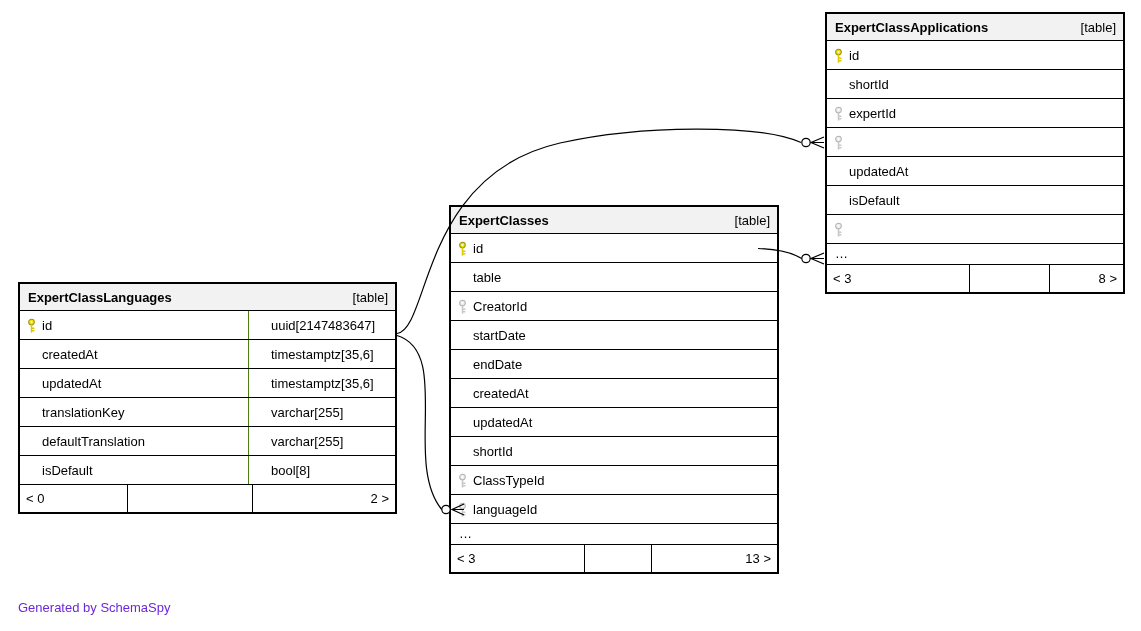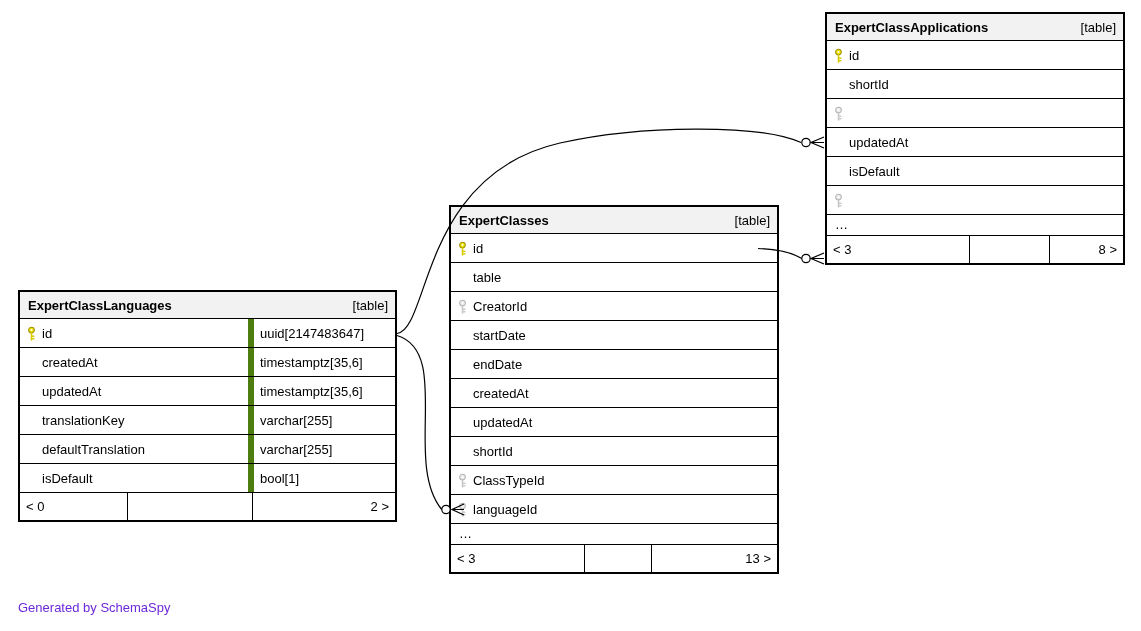--- a/index.html
+++ b/index.html
@@ -2,42 +2,42 @@
 <html style="--header-bg: #f2f2f2; --pk: #f0e000; --fk: #c8c8c8; --line: #000000;"><head>
 <meta charset="utf-8">
 <style>
   html,body{margin:0;padding:0;}
   body{
     width:1141px;height:631px;position:relative;overflow:hidden;
     background:#ffffff;color:#000;
     font-family:"Liberation Sans","DejaVu Sans",sans-serif;font-size:13px;
   }
   .tbl{position:absolute;background:#fff;border:2px solid #000;box-sizing:border-box;}
-  #tbl-0{left:18px;top:290px;width:379px;}
+  #tbl-0{left:18px;top:282px;width:379px;}
   #tbl-1{left:449px;top:205px;width:330px;}
   #tbl-2{left:825px;top:12px;width:300px;}
   .tbl-header{
     display:flex;justify-content:space-between;align-items:center;
     height:27px;background:var(--header-bg,#f2f2f2);
     border-bottom:1px solid #000;padding:0 7px 0 8px;box-sizing:border-box;gap:24px;
   }
   .tbl-name{font-weight:bold;cursor:pointer;}
   .row{display:flex;align-items:center;height:29px;border-bottom:1px solid #000;box-sizing:border-box;}
   .key-cell{flex:0 0 22px;display:flex;align-items:center;justify-content:center;}
   .key{width:11px;height:15px;display:block;}
   .key .head{stroke-width:1.1;}
   .key .stem{fill:none;stroke-width:1.7;stroke-linecap:round;}
   .key .hole{fill:#fff;stroke:none;}
   .key.primary .head{fill:var(--pk,#f0e000);stroke:#9c9100;}
   .key.primary .stem{stroke:#d9cb00;}
   .key.foreign .head{fill:#ececec;stroke:#b3b3b3;}
   .key.foreign .stem{stroke:var(--fk,#c8c8c8);}
   .col-name{flex:1;white-space:nowrap;}
   .col-type{flex:0 0 147px;align-self:stretch;display:flex;align-items:center;
-    border-left:6px solid #4d7c0f;padding-left:6px;box-sizing:border-box;white-space:nowrap;}
+    border-left:1px solid #4d7c0f;padding-left:22px;box-sizing:border-box;white-space:nowrap;}
   .tbl-ellipsis{height:21px;line-height:19px;padding-left:8px;border-bottom:1px solid #000;box-sizing:border-box;}
   .tbl-footer{display:flex;height:27px;}
   .fcell{display:flex;align-items:center;box-sizing:border-box;padding:0 6px;white-space:nowrap;}
   .fcell + .fcell{border-left:1px solid #000;}
   .f3{flex:1;justify-content:flex-end;}
   #tbl-0 .f1{width:107px;} #tbl-0 .f2{width:125px;}
   #tbl-1 .f1{width:133px;} #tbl-1 .f2{width:67px;}
   #tbl-2 .f1{width:142px;} #tbl-2 .f2{width:80px;}
   .overlay{position:absolute;left:0;top:0;pointer-events:none;}
   .rel-curve{fill:none;stroke:var(--line,#000);stroke-width:1.2;}
@@ -81,21 +81,21 @@
         <span class="col-type">varchar[255]</span>
       </div>
       <div class="row">
         <span class="key-cell"></span>
         <span class="col-name">defaultTranslation</span>
         <span class="col-type">varchar[255]</span>
       </div>
       <div class="row">
         <span class="key-cell"></span>
         <span class="col-name">isDefault</span>
-        <span class="col-type">bool[1]</span>
+        <span class="col-type">bool[8]</span>
       </div>
     </div>
   <div class="tbl-footer">
     <span class="fcell f1">&lt; 0</span>
     <span class="fcell f2"></span>
     <span class="fcell f3">2 &gt;</span>
   </div>
 </div>
 
 <div class="tbl" id="tbl-1">
@@ -189,20 +189,30 @@
             <circle class="head" cx="6" cy="4.2" r="3.1"></circle>
             <circle class="hole" cx="6" cy="4.2" r="1.1"></circle>
             <path class="stem" d="M6 7.3 L6 15 M6 11 L8.6 11 M6 13.8 L8.6 13.8"></path>
           </svg>
         </span>
         <span class="col-name">id</span>
       </div>
       <div class="row">
         <span class="key-cell"></span>
         <span class="col-name">shortId</span>
+      </div>
+      <div class="row">
+        <span class="key-cell">
+          <svg viewBox="0 0 12 16" class="key foreign">
+            <circle class="head" cx="6" cy="4.2" r="3.1"></circle>
+            <circle class="hole" cx="6" cy="4.2" r="1.1"></circle>
+            <path class="stem" d="M6 7.3 L6 15 M6 11 L8.6 11 M6 13.8 L8.6 13.8"></path>
+          </svg>
+        </span>
+        <span class="col-name">expertId</span>
       </div>
       <div class="row">
         <span class="key-cell">
           <svg viewBox="0 0 12 16" class="key foreign">
             <circle class="head" cx="6" cy="4.2" r="3.1"></circle>
             <circle class="hole" cx="6" cy="4.2" r="1.1"></circle>
             <path class="stem" d="M6 7.3 L6 15 M6 11 L8.6 11 M6 13.8 L8.6 13.8"></path>
           </svg>
         </span>
       </div>

